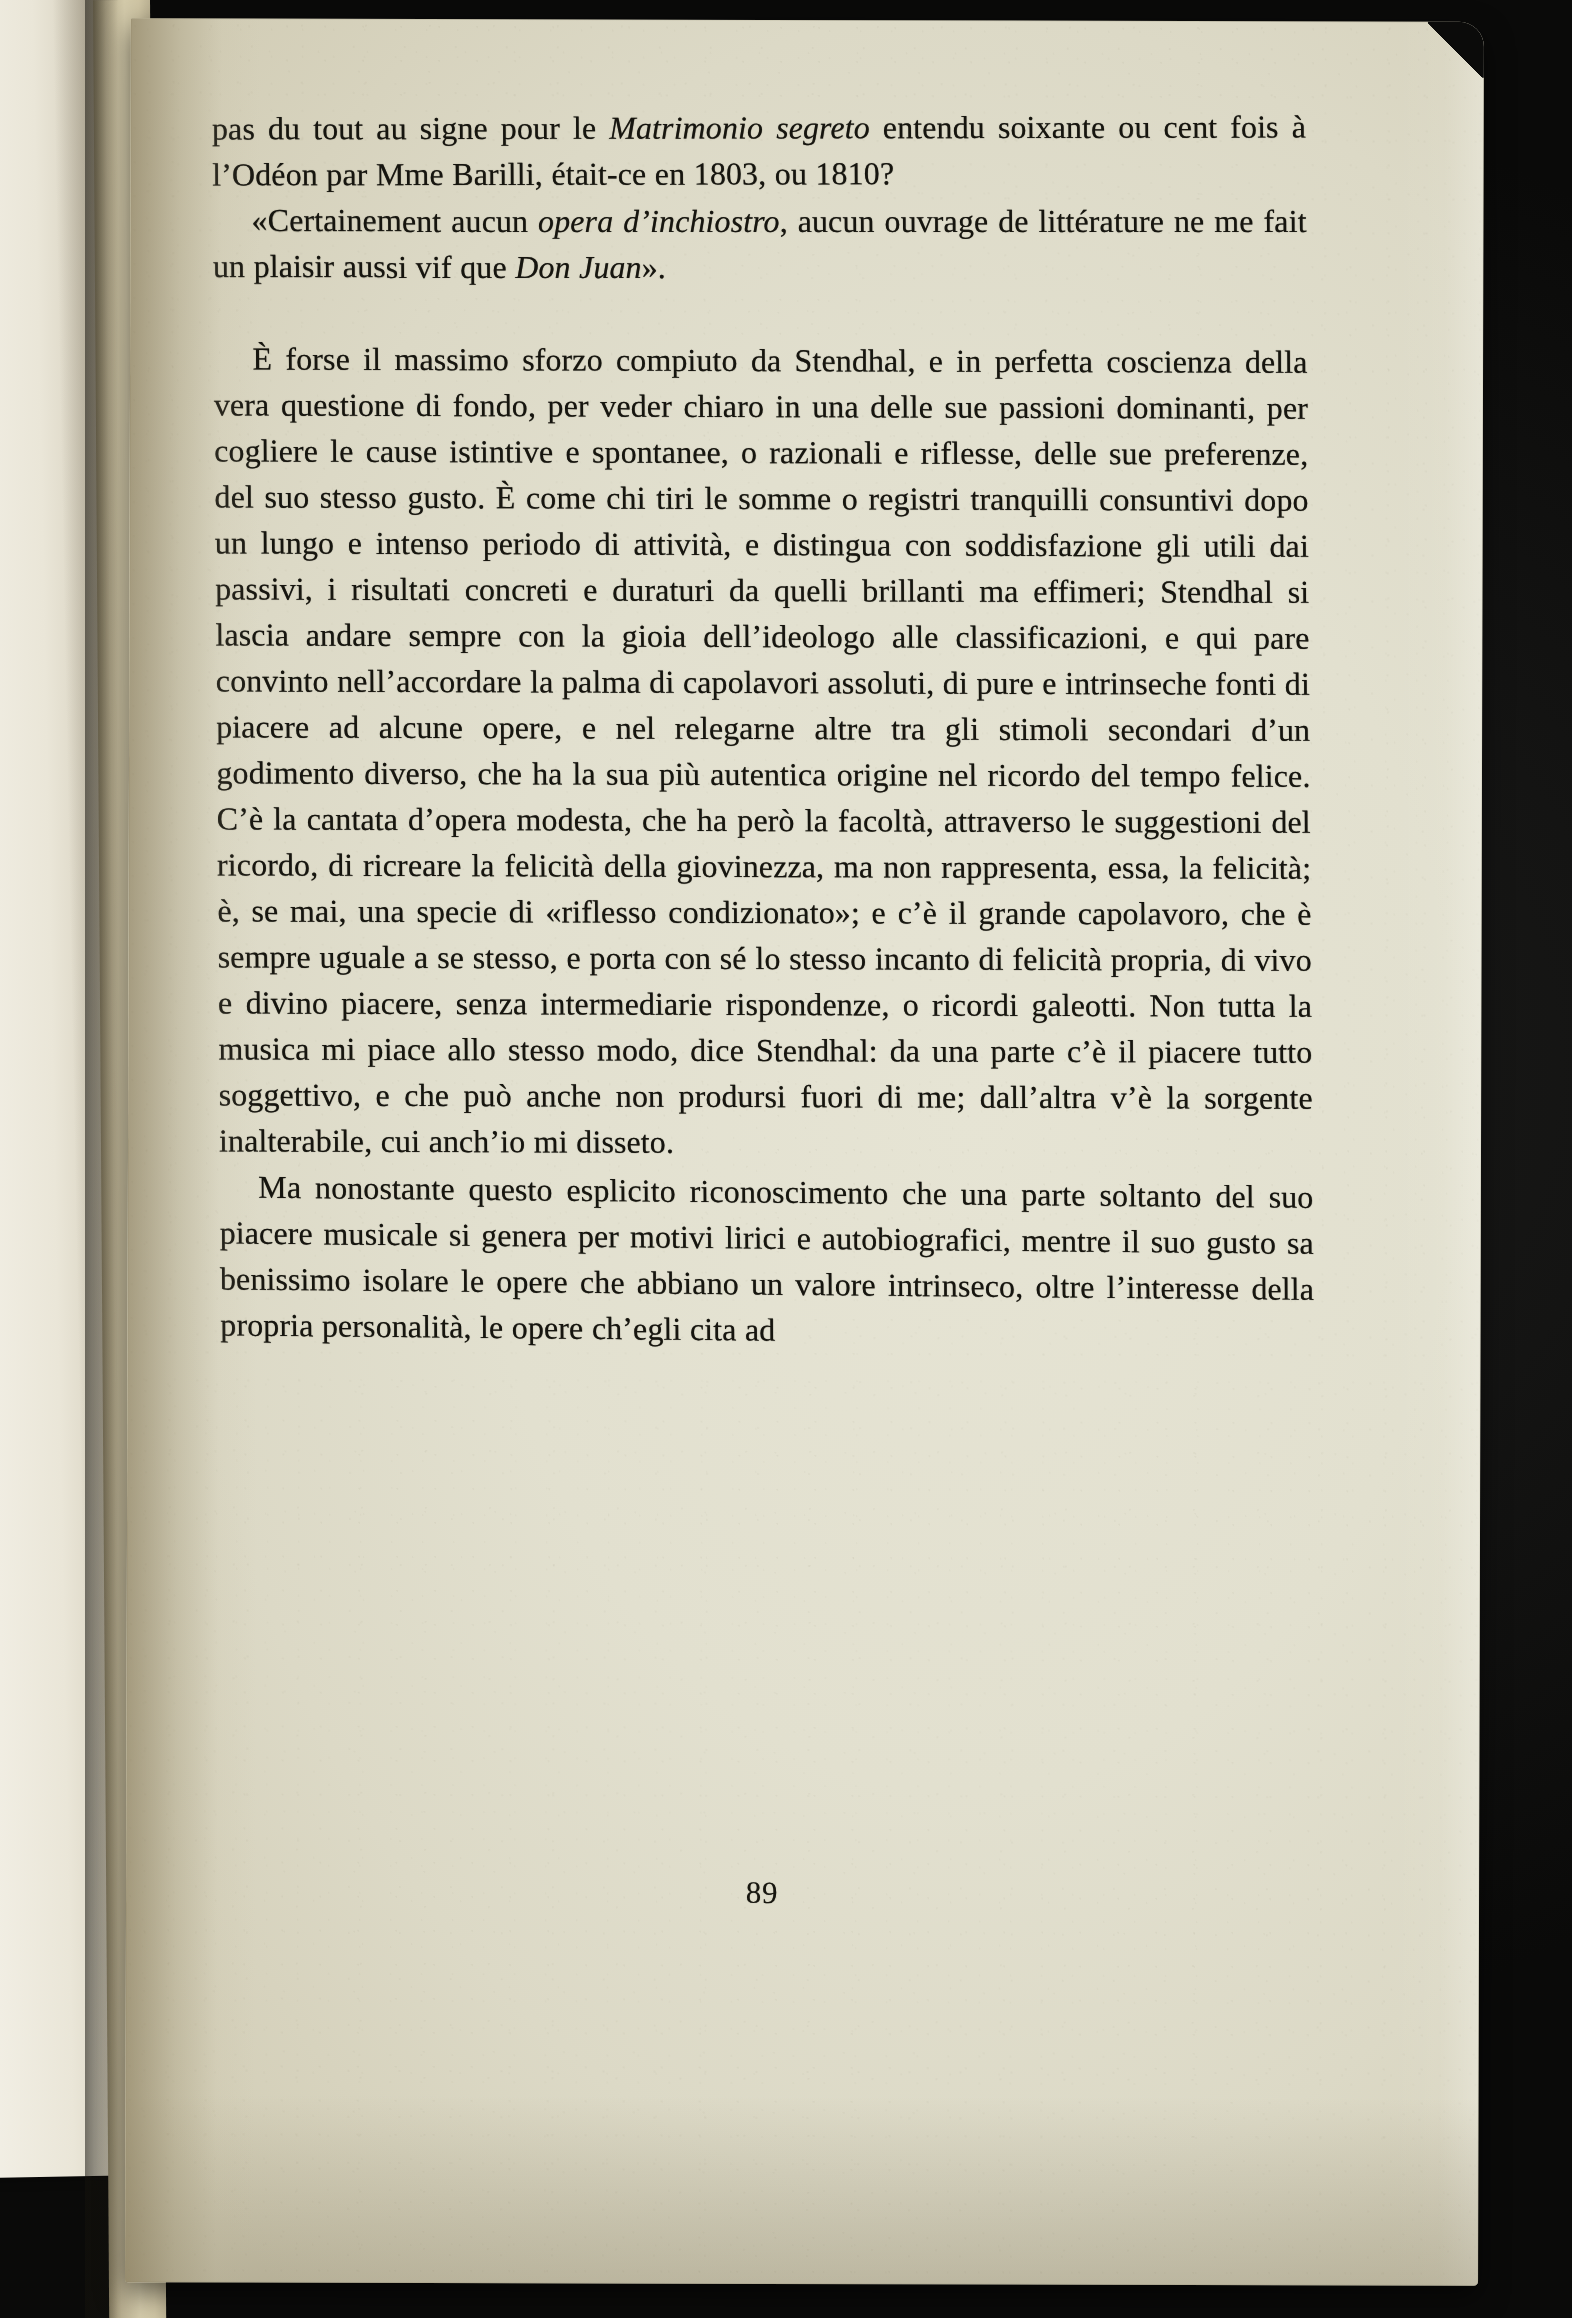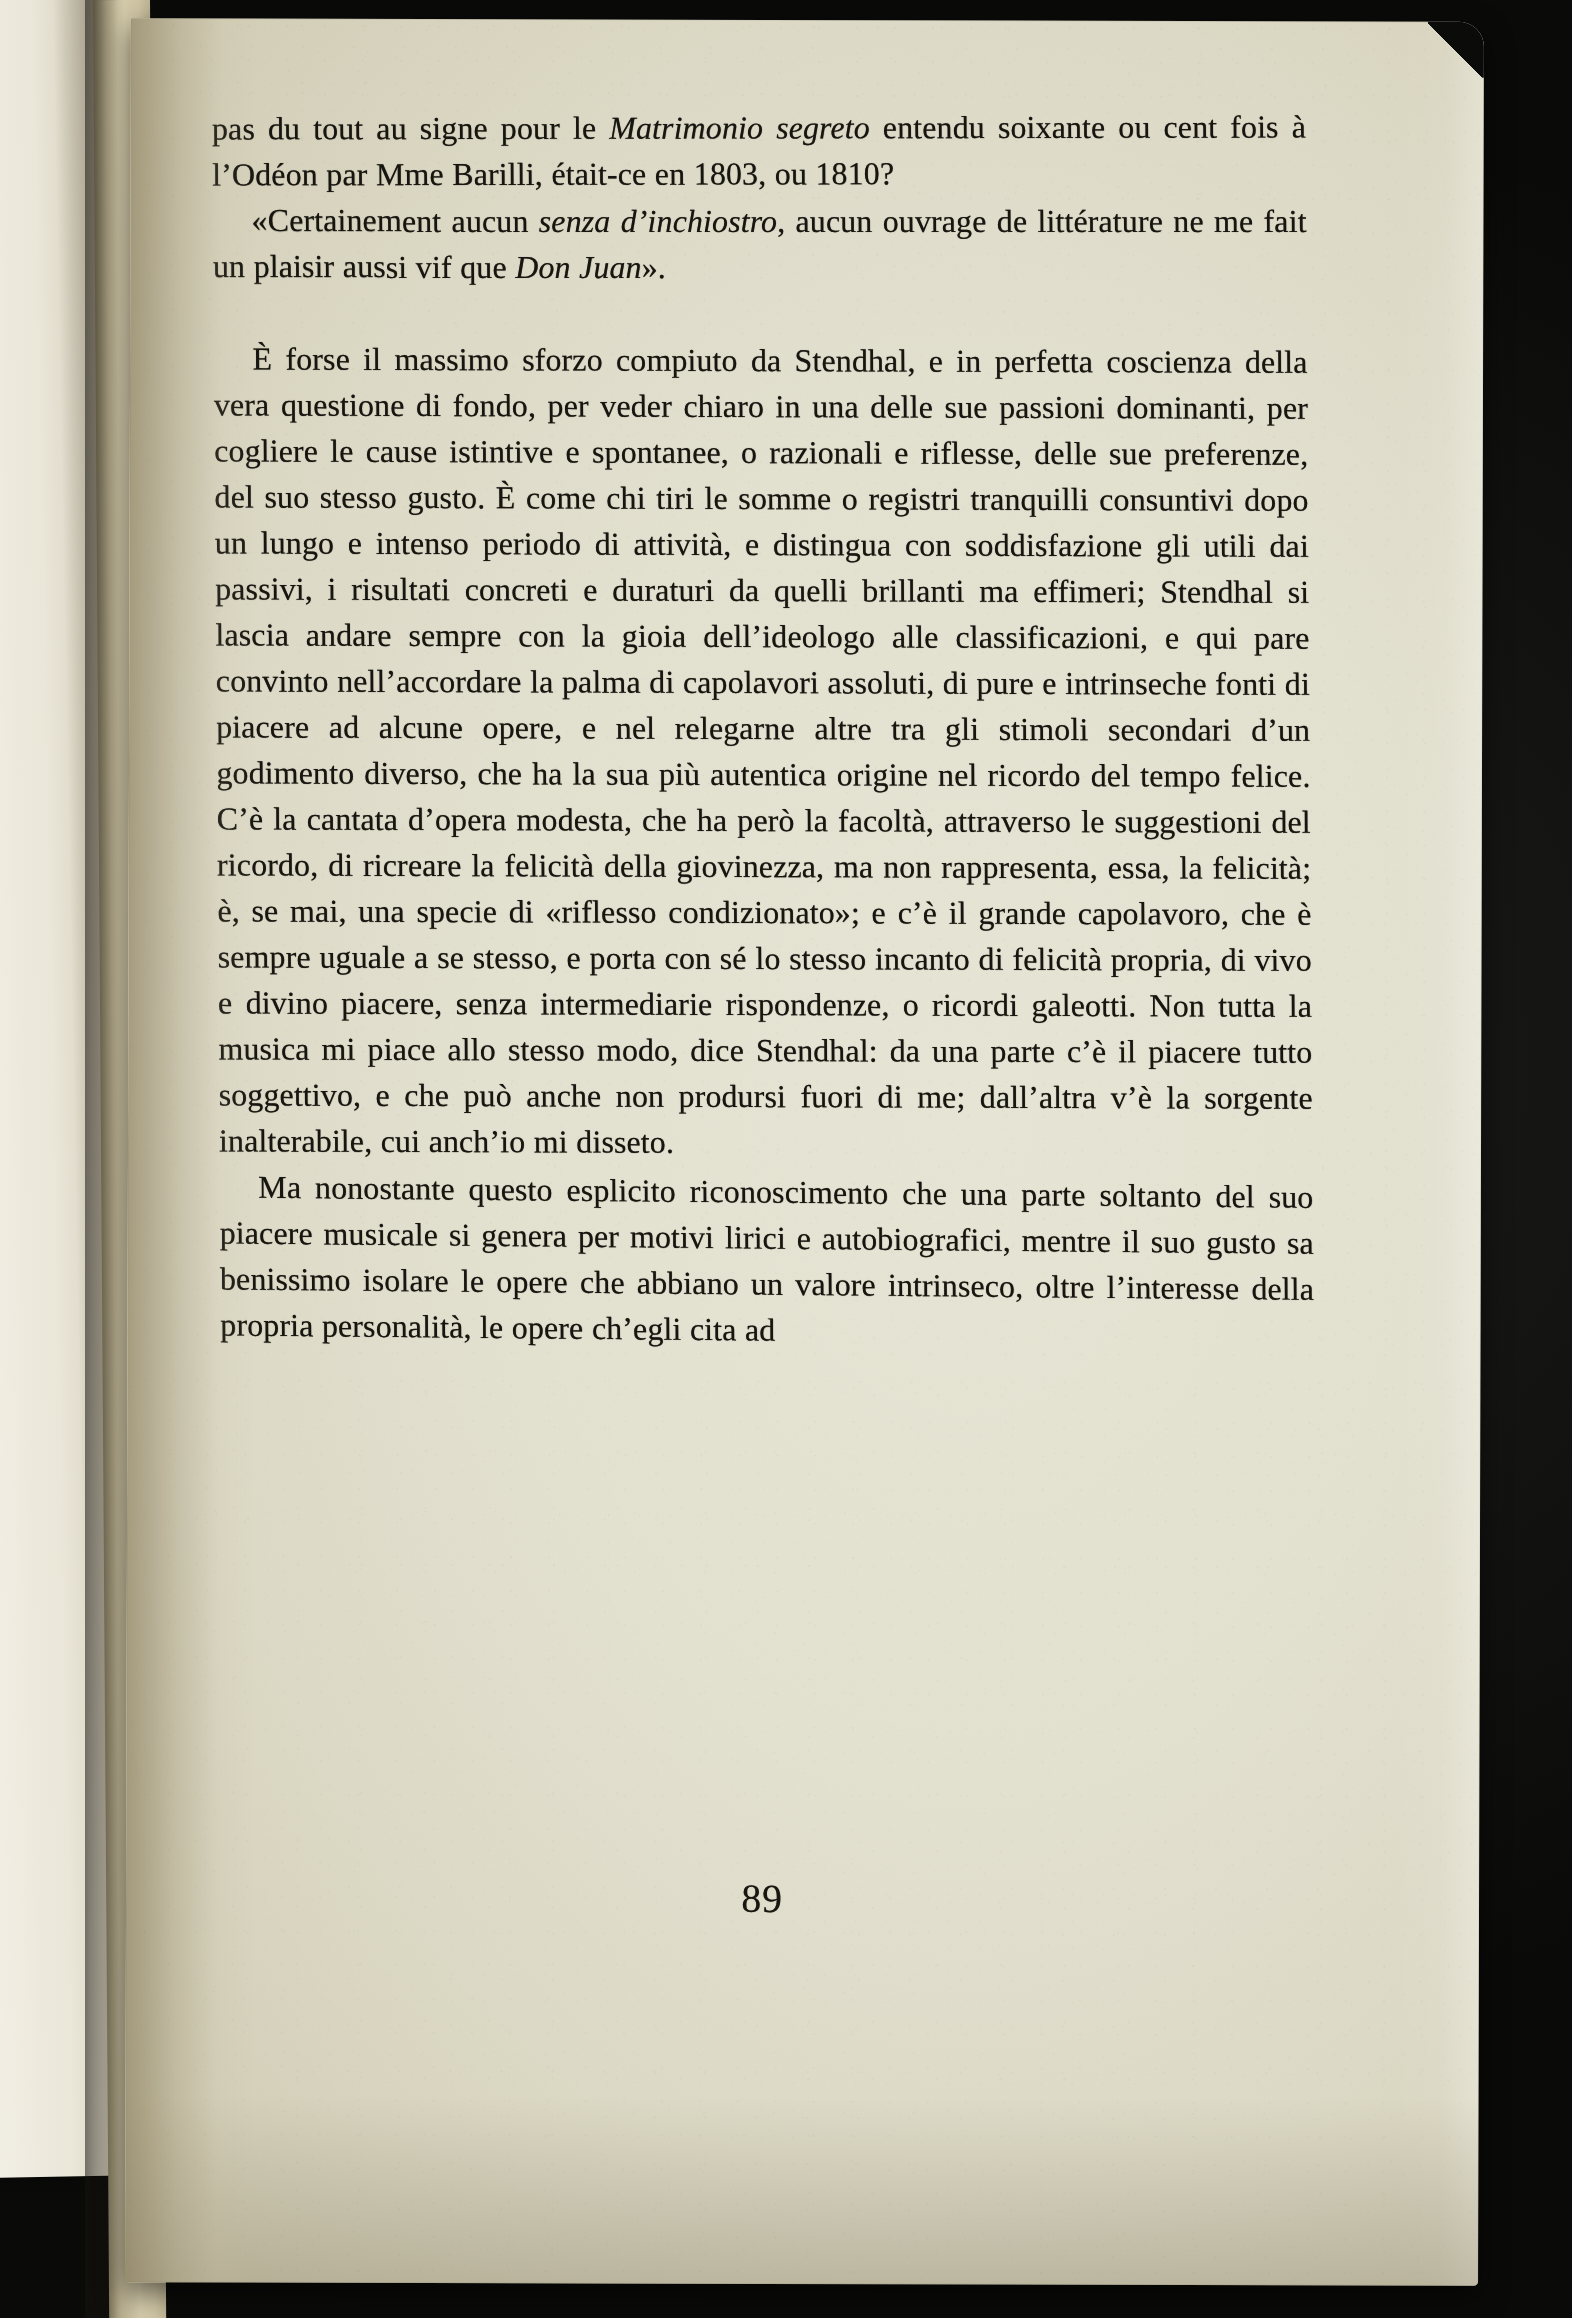--- a/index.html
+++ b/index.html
@@ -186,21 +186,21 @@
   #folio {
     position: absolute;
     left: 0; right: 0;
     top: 1855px;
     text-align: center;
     z-index: 3;
   }
   #folio .num {
     display: inline-block;
     margin-left: -81px;
-    font-size: 40px;
+    font-size: 31px;
     color: #17160f;
     letter-spacing: 0.7px;
     text-shadow: 0 0 0.7px rgba(25,23,16,.5);
     text-align: center;
   }
 
   
   #curl {
     position: absolute;
     right: 0; top: 0; bottom: 0;
@@ -278,21 +278,21 @@
     <div id="curl"></div>
     <div id="botshade"></div>
 
     <div id="textblock">
 
       <p class="para" id="para-1">
         <span>pas du tout au signe pour le </span><i>Matrimonio segreto</i><span> entendu soixante ou cent fois à l’Odéon par Mme Barilli, était-ce en 1803, ou 1810?</span>
       </p>
 
       <p class="para indent" id="para-2">
-        <span>«Certainement aucun </span><i>senza d’inchiostro</i><span>, aucun ouvrage de littérature ne me fait un plaisir aussi vif que </span><i>Don Juan</i><span>».</span>
+        <span>«Certainement aucun </span><i>opera d’inchiostro</i><span>, aucun ouvrage de littérature ne me fait un plaisir aussi vif que </span><i>Don Juan</i><span>».</span>
       </p>
 
       <p class="para indent gap-before" id="para-3">È forse il massimo sforzo compiuto da Stendhal, e in perfetta coscienza della vera questione di fondo, per veder chiaro in una delle sue passioni dominanti, per cogliere le cause istintive e spontanee, o razionali e riflesse, delle sue preferenze, del suo stesso gusto. È come chi tiri le somme o registri tranquilli consuntivi dopo un lungo e intenso periodo di attività, e distingua con soddisfazione gli utili dai passivi, i risultati concreti e duraturi da quelli brillanti ma effimeri; Stendhal si lascia andare sempre con la gioia dell’ideologo alle classificazioni, e qui pare convinto nell’accordare la palma di capolavori assoluti, di pure e intrinseche fonti di piacere ad alcune opere, e nel relegarne altre tra gli stimoli secondari d’un godimento diverso, che ha la sua più autentica origine nel ricordo del tempo felice. C’è la cantata d’opera modesta, che ha però la facoltà, attraverso le suggestioni del ricordo, di ricreare la felicità della giovinezza, ma non rappresenta, essa, la felicità; è, se mai, una specie di «riflesso condizionato»; e c’è il grande capolavoro, che è sempre uguale a se stesso, e porta con sé lo stesso incanto di felicità propria, di vivo e divino piacere, senza intermediarie rispondenze, o ricordi galeotti. Non tutta la musica mi piace allo stesso modo, dice Stendhal: da una parte c’è il piacere tutto soggettivo, e che può anche non prodursi fuori di me; dall’altra v’è la sorgente inalterabile, cui anch’io mi disseto.</p>
 
       <p class="para indent" id="para-4">Ma nonostante questo esplicito riconoscimento che una parte soltanto del suo piacere musicale si genera per motivi lirici e autobiografici, mentre il suo gusto sa benissimo isolare le opere che abbiano un valore intrinseco, oltre l’interesse della propria personalità, le opere ch’egli cita ad</p>
 
     </div>
 
     <div id="folio">
       <span class="num">89</span>

